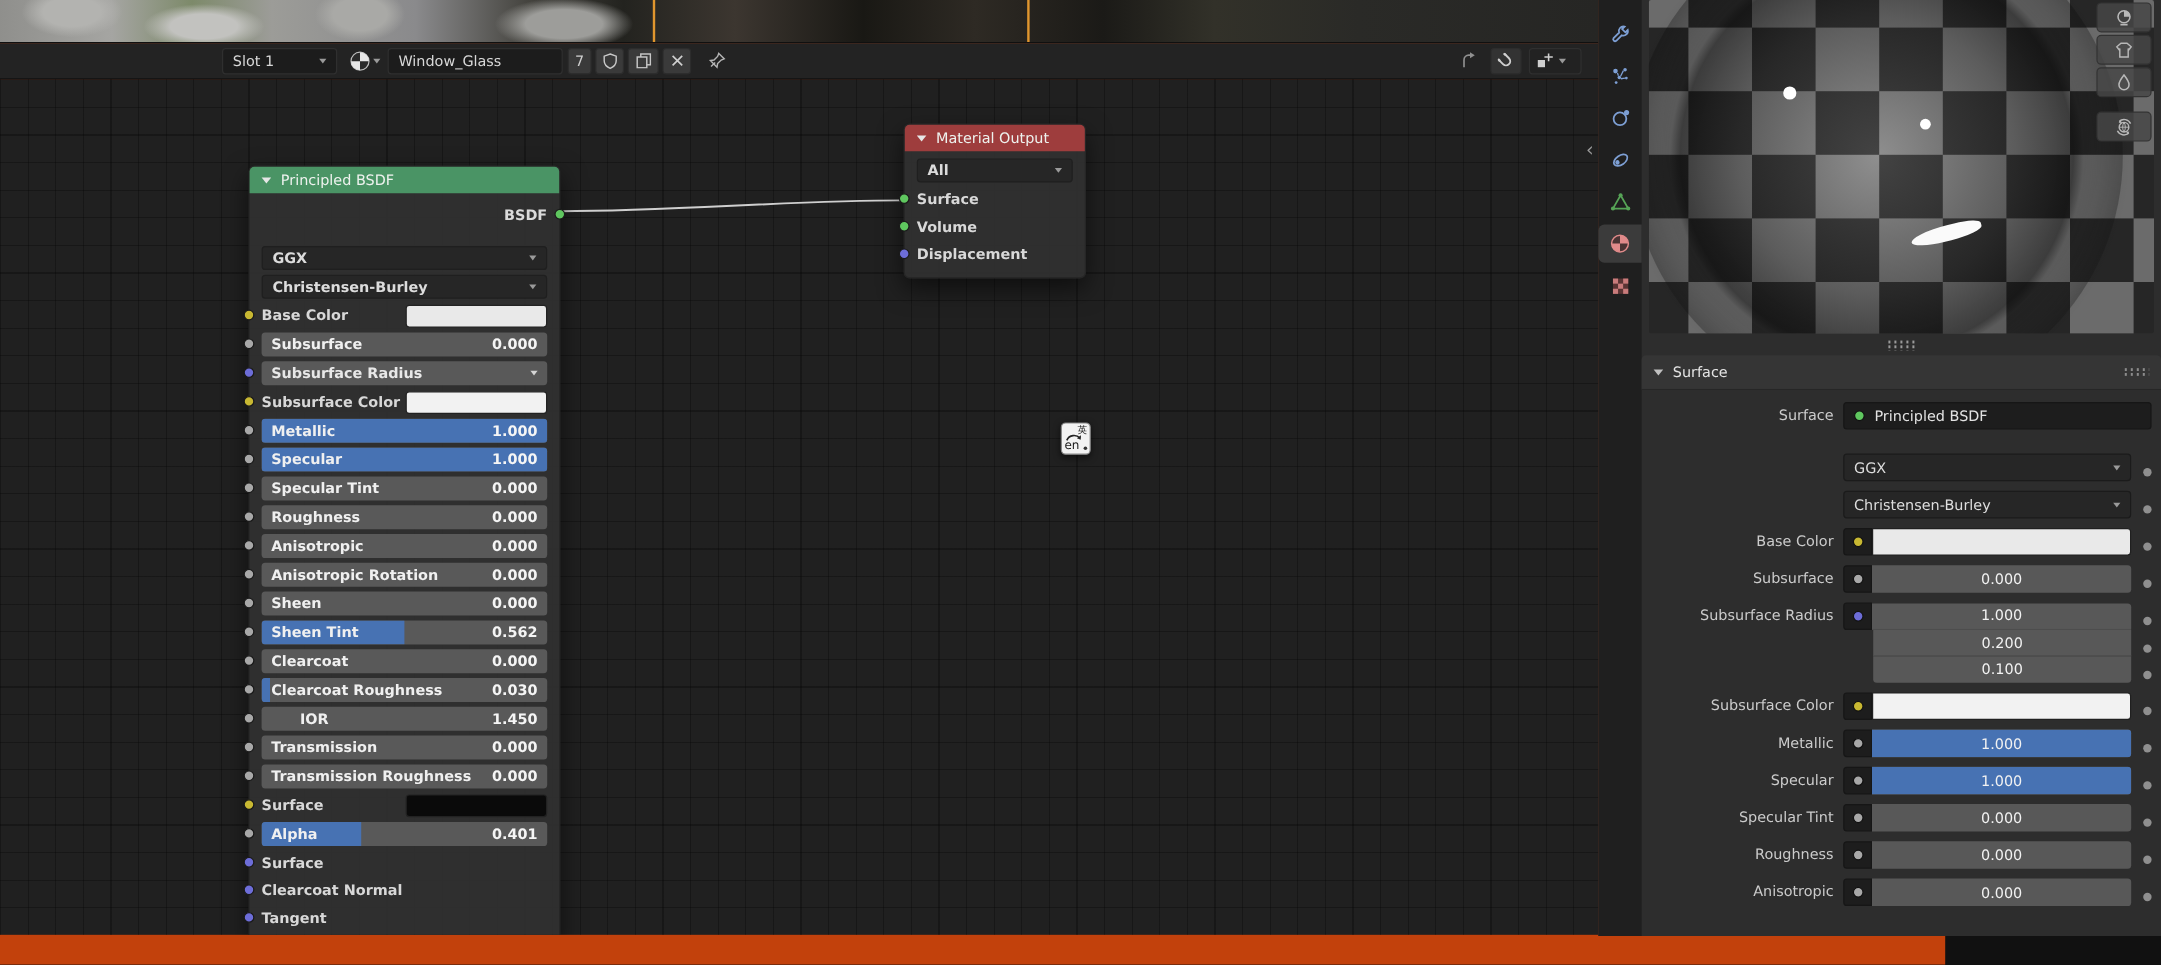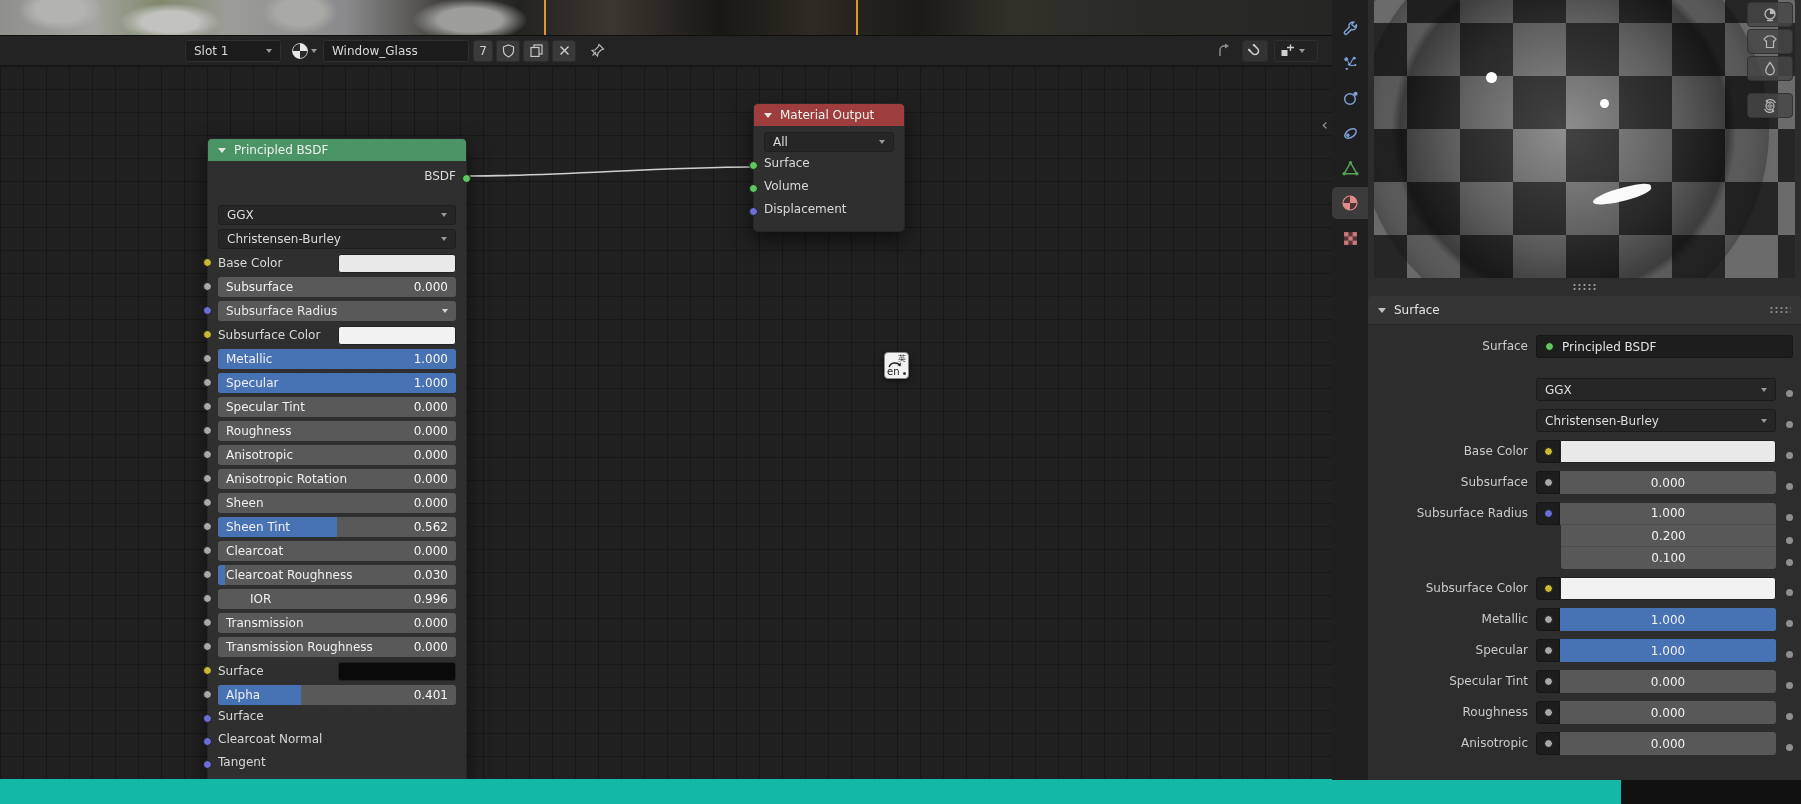--- a/index.html
+++ b/index.html
@@ -1,18 +1,18 @@
 <!DOCTYPE html>
 <html><head>
 <meta charset="utf-8">
 <style>
   * { margin:0; padding:0; box-sizing:border-box; }
   html,body { width:1801px; height:804px; background:#111; overflow:hidden;
               font-family:"DejaVu Sans","Liberation Sans",sans-serif; font-size:12px; }
-  #app { position:relative; width:1621px; height:804px; background:#14b8a6; }
+  #app { position:relative; width:1621px; height:804px; background:#c2410c; }
 
   
   #top-strip { position:absolute; left:0; top:0; width:1332px; height:36px; overflow:hidden;
     background:
       radial-gradient(60px 30px at 60px 10px, #b3b3b0 0 40%, transparent 70%),
       radial-gradient(70px 26px at 170px 22px, #c2c2bf 0 40%, transparent 72%),
       radial-gradient(50px 30px at 300px 12px, #a9a9a6 0 45%, transparent 75%),
       radial-gradient(80px 30px at 470px 20px, #9d9d9a 0 40%, transparent 72%),
       linear-gradient(90deg,#8f8f8c 0%,#a5a5a2 7%,#7d8a6a 12%,#9c9c98 17%,#8a8a8c 26%,#45443f 33%,
         #23231f 39%,#3c3630 46%,#191814 54%,#2e2a24 61%,#1b1a17 69%,#323129 76%,#2a2a27 85%,#262624 100%);
@@ -37,21 +37,21 @@
       repeating-linear-gradient(to right, rgba(0,0,0,.28) 0 1px, transparent 1px 23px),
       repeating-linear-gradient(to bottom, rgba(0,0,0,.28) 0 1px, transparent 1px 23px);
     overflow:hidden; }
   #wire-layer { position:absolute; left:0; top:0; width:100%; height:100%; pointer-events:none; }
 
   .bnode { position:absolute; background:rgba(48,48,48,.97); border-radius:5px;
     box-shadow:0 8px 20px rgba(0,0,0,.55); border:1px solid #262626; }
   .bnode-header { height:22px; border-radius:4px 4px 0 0; display:flex; align-items:center;
     gap:8px; padding:0 10px; color:#eef2ee; }
   .bnode-body { padding:4px 10px 10px 10px; }
-  .nrow { position:relative; height:20px; margin-top:4px; display:flex; color:#d8d8d8; }
+  .nrow { position:relative; height:20px; margin-top:4px; display:flex; align-items:center; color:#d8d8d8;font-weight:bold; }
   .nrow.plain { height:19px; }
   .socket { position:absolute; width:9px; height:9px; border-radius:50%; border:1px solid #1a1a1a; top:50%; margin-top:-5px; }
   .sock-left { left:-15px; } .sock-right { right:-15px; }
   .sock-yellow { background:#c8b832; } .sock-gray { background:#a8a8a8; }
   .sock-vector { background:#6d6dd8; } .sock-green { background:#5fc75f; }
   .nout { justify-content:flex-end; color:#dadada; }
   .nselect { flex:1; height:20px; background:#262626; border:1px solid #1f1f1f; border-radius:3px;
     display:flex; align-items:center; padding:0 8px; color:#dcdcdc; }
   .nselect .sel-txt { flex:1; }
   .nvector { flex:1; height:20px; background:#595959; border-radius:3px; display:flex;
@@ -352,21 +352,21 @@
                <div class="fill" style="width:3%"></div>
                <span class="lab" style="">Clearcoat Roughness</span>
                <span class="val">0.030</span>
                 </div>
               </div>
               <div class="nrow slider">
                 <span class="socket sock-left sock-gray"></span>
                 <div class="nslider">
                <div class="fill" style="width:0%"></div>
                <span class="lab" style="padding-left:32px">IOR</span>
-               <span class="val">0.996</span>
+               <span class="val">1.450</span>
                 </div>
               </div>
               <div class="nrow slider">
                 <span class="socket sock-left sock-gray"></span>
                 <div class="nslider">
                <div class="fill" style="width:0%"></div>
                <span class="lab" style="">Transmission</span>
                <span class="val">0.000</span>
                 </div>
               </div>

